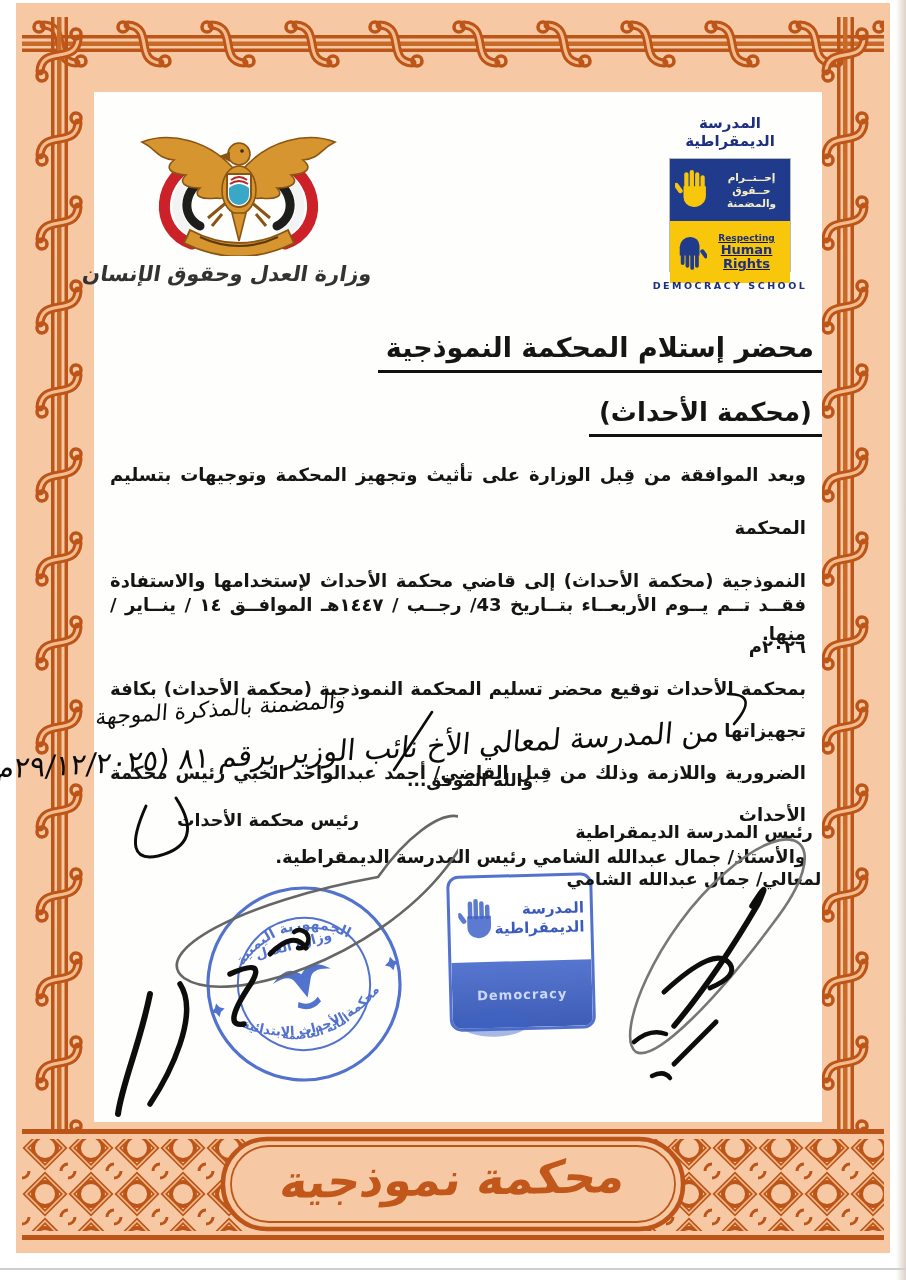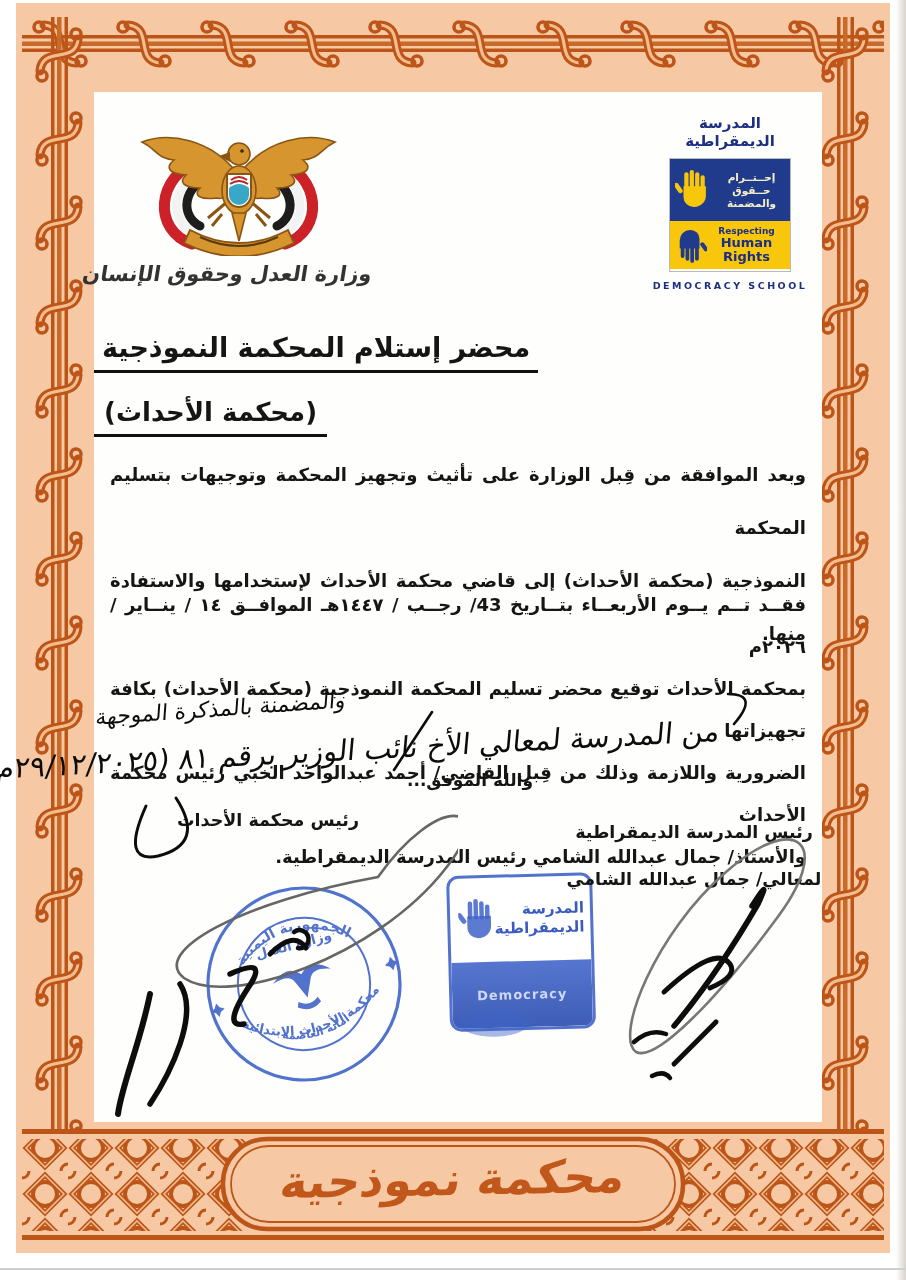--- a/index.html
+++ b/index.html
@@ -33,29 +33,29 @@
   .ministry-callig{
     margin-top:6px;font-size:21px;font-weight:700;color:#333;
     transform:skewX(-9deg);letter-spacing:-.5px;white-space:nowrap;
   }
   .school-logo{position:absolute;right:14px;top:22px;width:156px;text-align:center;direction:rtl;}
   .school-title{font-size:15px;font-weight:700;color:#1c2f80;margin-bottom:5px;}
   .logo-box{width:120px;height:112px;margin:8px auto;border:1px solid #b9b9b9;}
   .logo-top{height:62px;background:#203a8c;display:flex;align-items:center;direction:ltr;}
   .logo-top .hand-svg{width:34px;height:42px;fill:#f8c70c;margin-left:5px;}
   .logo-ar{flex:1;color:#f6efc8;font-size:10.5px;line-height:13px;font-weight:700;direction:rtl;padding-left:4px;}
-  .logo-bottom{height:48px;background:#f8c70c;display:flex;align-items:center;direction:ltr;}
+  .logo-bottom{height:62px;background:#f8c70c;display:flex;align-items:center;direction:ltr;text-decoration:underline;}
   .logo-bottom .hand-svg{width:30px;height:38px;fill:#203a8c;margin-left:7px;transform:rotate(180deg);}
   .logo-en{flex:1;color:#1c2f80;direction:ltr;padding-right:4px;}
   .logo-en .en1{font-size:9px;font-weight:700;}
   .logo-en .en2,.logo-en .en3{font-size:13px;font-weight:700;line-height:14px;}
   .school-caption{margin-top:5px;font-size:9.5px;font-weight:700;color:#1c2f80;
     letter-spacing:2.5px;text-transform:uppercase;}
   
-  .title-block{position:absolute;left:0;top:240px;width:100%;text-align:left;}
+  .title-block{position:absolute;left:0;top:240px;width:100%;text-align:right;}
   .doc-title{display:inline-block;font-size:27px;font-weight:700;
     border-bottom:3px solid #111;padding:0 8px 7px;}
   .doc-subtitle{display:inline-block;font-size:26px;font-weight:700;
     border-bottom:3px solid #111;padding:0 10px 7px;margin-top:24px;}
   
   .para{position:absolute;right:16px;left:16px;font-weight:700;font-size:18px;}
   .p1{top:356px;line-height:53px;}
   .p2{top:492px;line-height:42px;}
   .just{text-align:justify;text-align-last:justify;}
   .p2 .last{text-align:right;text-align-last:auto;}

